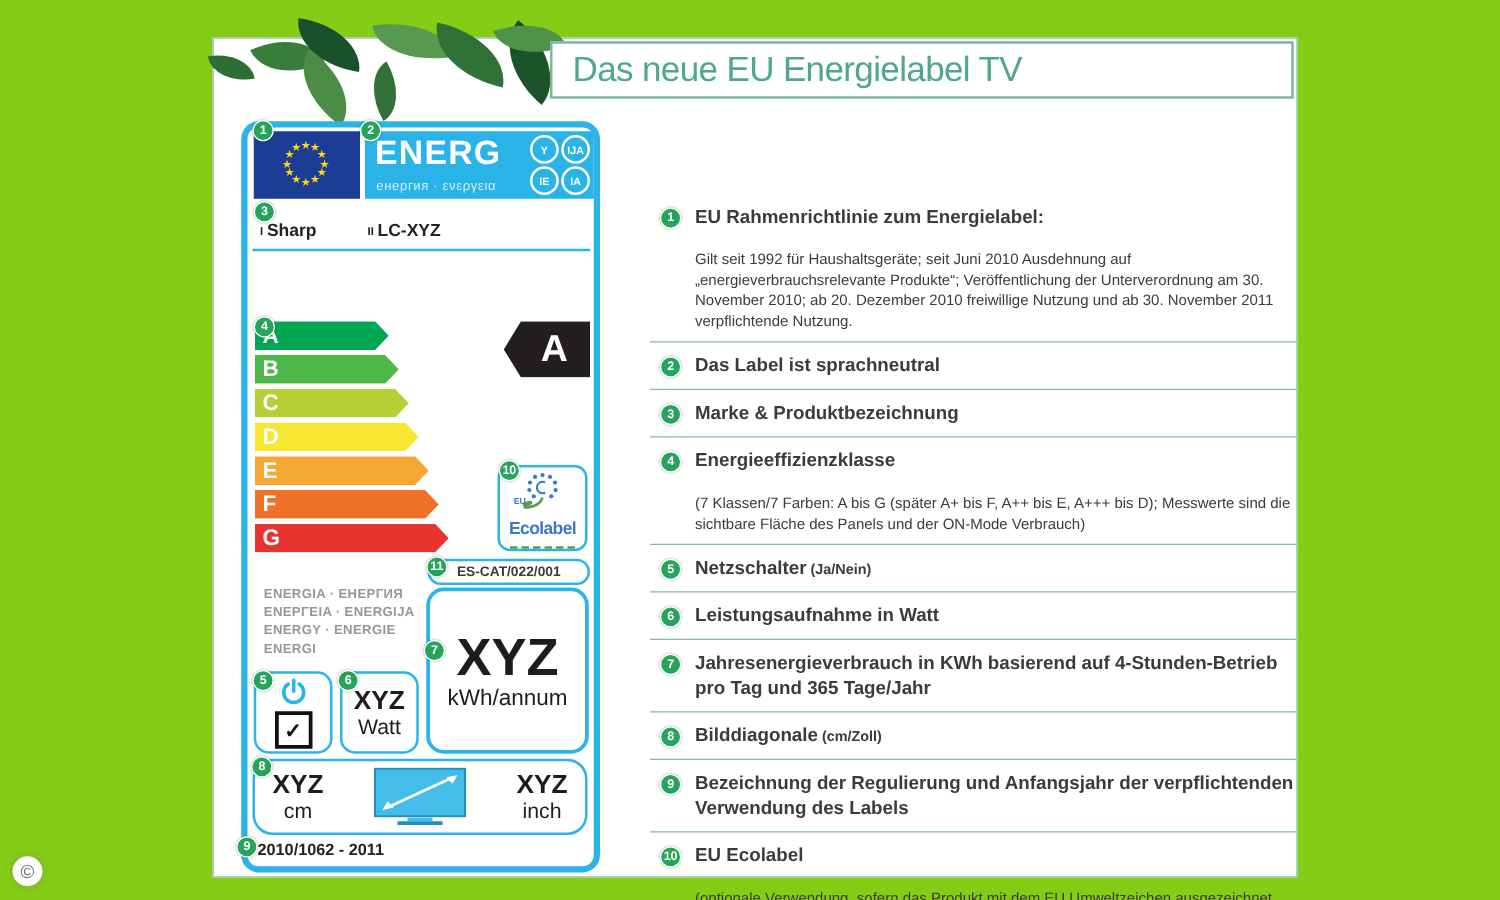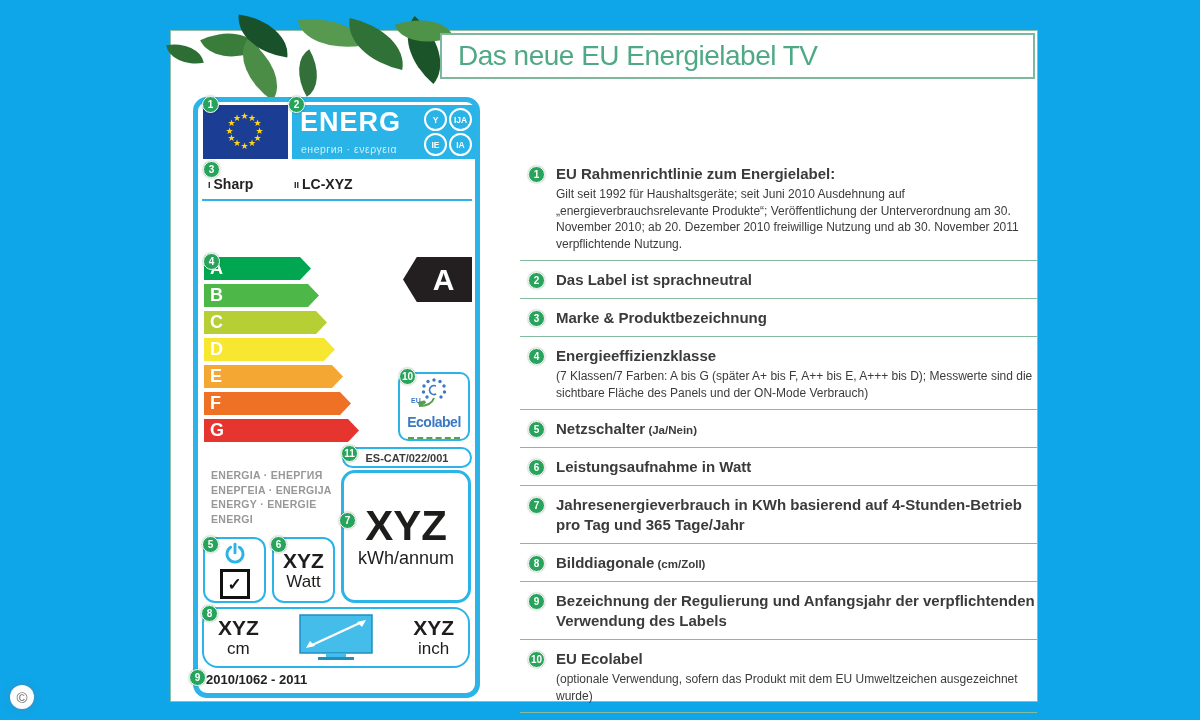--- a/index.html
+++ b/index.html
@@ -1,16 +1,16 @@
 <!DOCTYPE html>
 <html><head>
 <meta charset="utf-8">
 <style>
   html,body{margin:0;padding:0;background:#fff;}
-  .canvas{position:relative;width:1200px;height:720px;background:#0ea5e9;overflow:hidden;
+  .canvas{position:relative;width:1200px;height:720px;background:#84cc16;overflow:hidden;
           font-family:"Liberation Sans",sans-serif;color:#3b3b3a;}
   
   .frame{position:absolute;left:170px;top:30px;width:866px;height:670px;
          border:1px solid #8fbfa6;background:#fff;}
   .title-box{position:absolute;left:440px;top:33px;width:595px;height:46px;
              border:2px solid #7db89d;display:flex;align-items:center;box-sizing:border-box;
              background:#fff;}
   .title-box span{color:#4fa886;font-size:28px;letter-spacing:-0.5px;padding-left:16px;}
   
   .leaf{position:absolute;border-radius:0 100% 0 100%;}
@@ -76,21 +76,21 @@
   .reg-line{left:8px;top:570px;font-size:13px;font-weight:bold;color:#222;}
   
   .info-list{position:absolute;left:520px;top:155px;width:517px;}
   .info-row{display:flex;gap:11px;align-items:flex-start;padding:9px 0 8px 8px;
             border-bottom:1px solid #86bb9e;}
   .info-row:last-child{border-bottom:none;}
   .info-row .badge{margin-top:2px;}
   .info-content{flex:1;}
   .info-title{font-size:15px;font-weight:bold;color:#3b3b3a;line-height:20px;}
   .info-suffix{font-size:11.5px;font-weight:bold;color:#3b3b3a;}
-  .info-detail{font-size:12px;color:#3b3b3a;line-height:16.5px;margin-top:2px;}
+  .info-detail{font-size:12px;color:#3b3b3a;line-height:16.5px;margin-top:15px;}
 </style>
 </head>
 <body>
 
 <div class="canvas">
 
   <div class="frame"></div>
 
   <div>
     <div class="leaf" style="left:168px;top:42px;width:34px;height:24px;background:#2c6e33;transform:rotate(-10deg)"></div>

